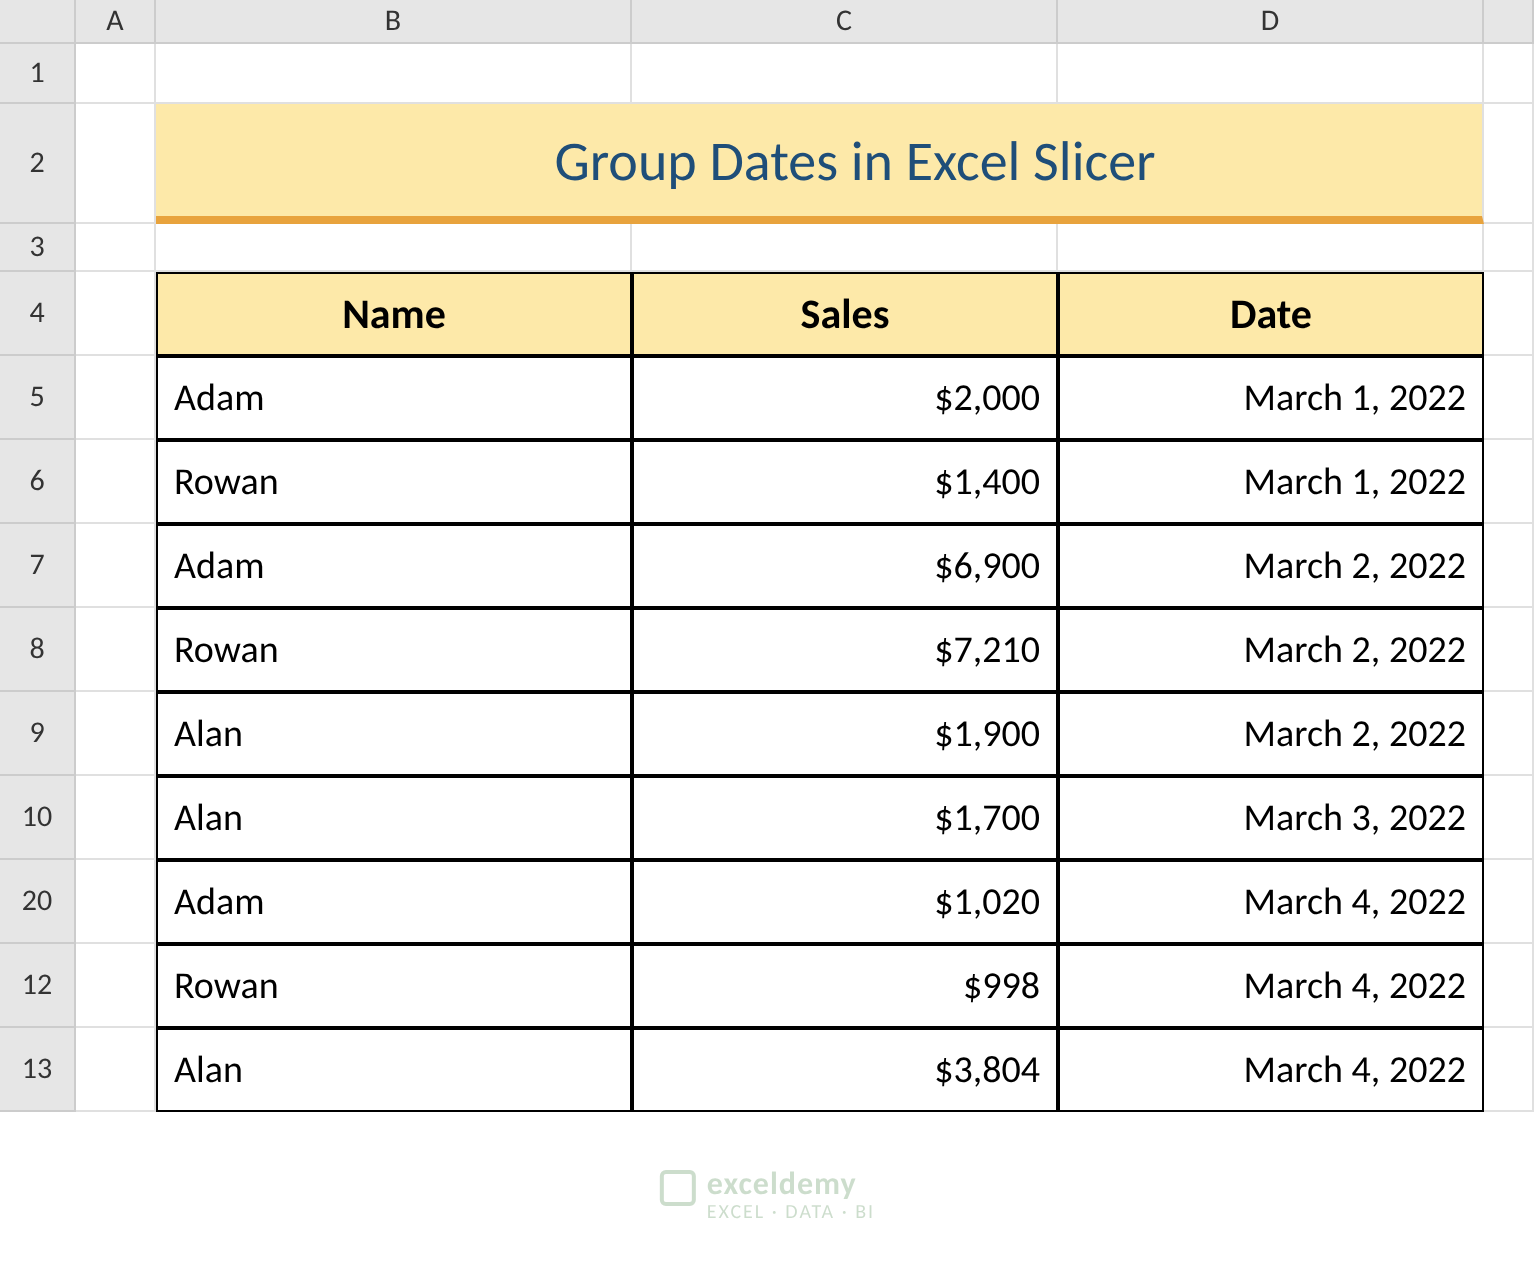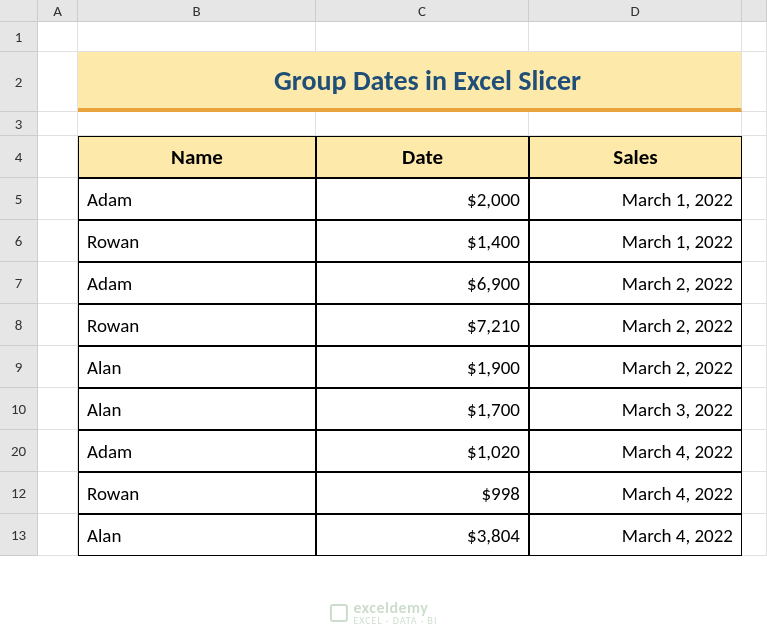--- a/index.html
+++ b/index.html
@@ -48,21 +48,21 @@
       align-items: center;
       padding: 0 8px;
       font-size: 18px;
       color: #000;
     }
     .title-cell {
       grid-column: 3 / 6;
       background: #fde9a9;
       border-bottom: 4px solid #e8a33d;
       color: #1f4e79;
-      font-weight: bold;
+      font-weight: normal;
       font-size: 28px;
       justify-content: center;
       padding-left: 44px;
     }
     .header-cell {
       background: #fde9a9;
       border: 1px solid #000;
       font-weight: bold;
       font-size: 21px;
       justify-content: center;
@@ -70,27 +70,26 @@
     .data-cell {
       border: 1px solid #000;
       font-size: 19px;
     }
     .data-name { justify-content: flex-start; }
     .data-sales { justify-content: flex-end; }
     .data-date { justify-content: flex-end; }
     .watermark {
       position: absolute;
       left: 50%;
-      bottom: 10px;
+      bottom: 25px;
       transform: translateX(-50%);
       opacity: 0.25;
       font-size: 12px;
       color: #3a7a3a;
       display: flex;
-      align-items: center;
       gap: 6px;
     }
     .watermark .wm-icon {
       width: 18px; height: 18px;
       border: 2px solid #3a7a3a;
       border-radius: 3px;
       position: relative;
     }
     .watermark .wm-text { display: flex; flex-direction: column; line-height: 1; }
     .watermark .wm-big { font-size: 16px; font-weight: bold; letter-spacing: 0.5px; }
@@ -123,22 +122,22 @@
   <div class="rowhead" data-name="row-header-3">3</div>
   <div class="cell" data-name="cell-A3"></div>
   <div class="cell" data-name="cell-B3"></div>
   <div class="cell" data-name="cell-C3"></div>
   <div class="cell" data-name="cell-D3"></div>
   <div class="cell" data-name="cell-overflow-3"></div>
 
   <div class="rowhead" data-name="row-header-4">4</div>
   <div class="cell" data-name="cell-A4"></div>
   <div class="cell header-cell" data-name="table-header-name">Name</div>
+  <div class="cell header-cell" data-name="table-header-sales">Sales</div>
   <div class="cell header-cell" data-name="table-header-date">Date</div>
-  <div class="cell header-cell" data-name="table-header-sales">Sales</div>
   <div class="cell" data-name="cell-overflow-4"></div>
 
   <div class="rowhead" data-name="row-header-5">5</div>
   <div class="cell" data-name="cell-A5"></div>
   <div class="cell data-cell data-name" data-name="cell-name">Adam</div>
   <div class="cell data-cell data-sales" data-name="cell-sales">$2,000</div>
   <div class="cell data-cell data-date" data-name="cell-date">March 1, 2022</div>
   <div class="cell" data-name="cell-overflow-5"></div>
 
   <div class="rowhead" data-name="row-header-6">6</div>

